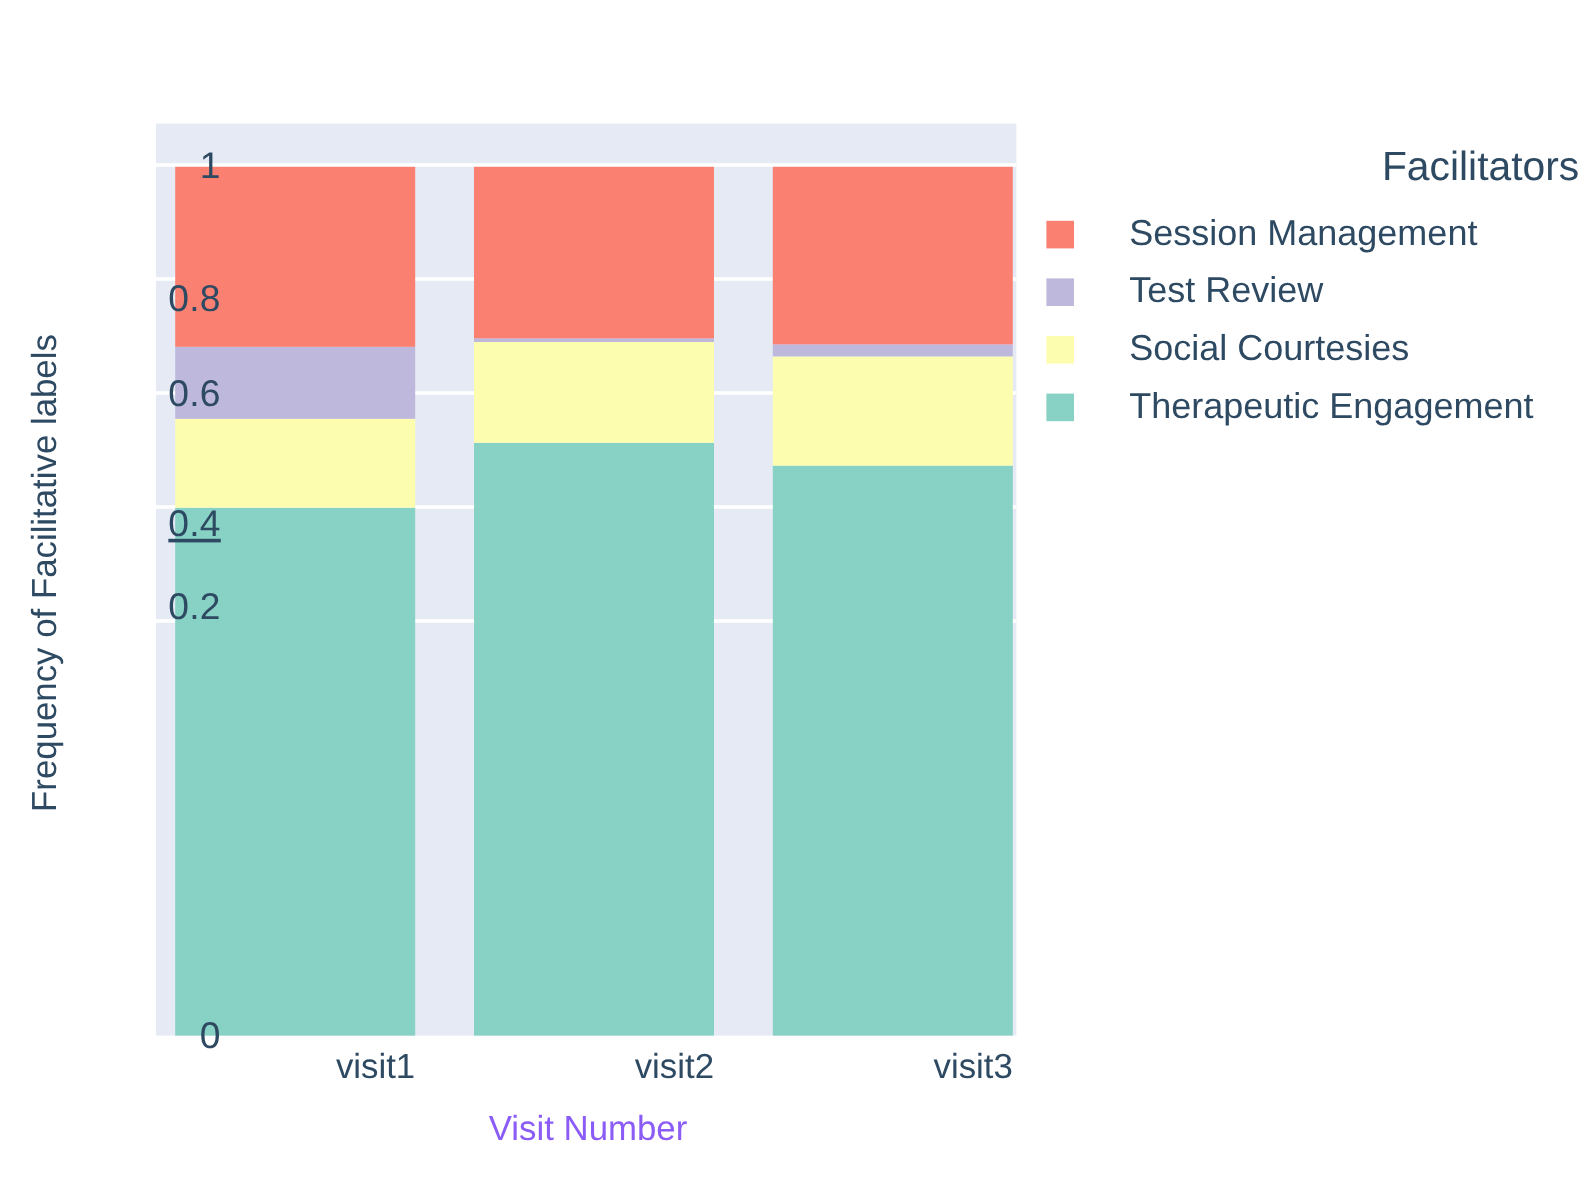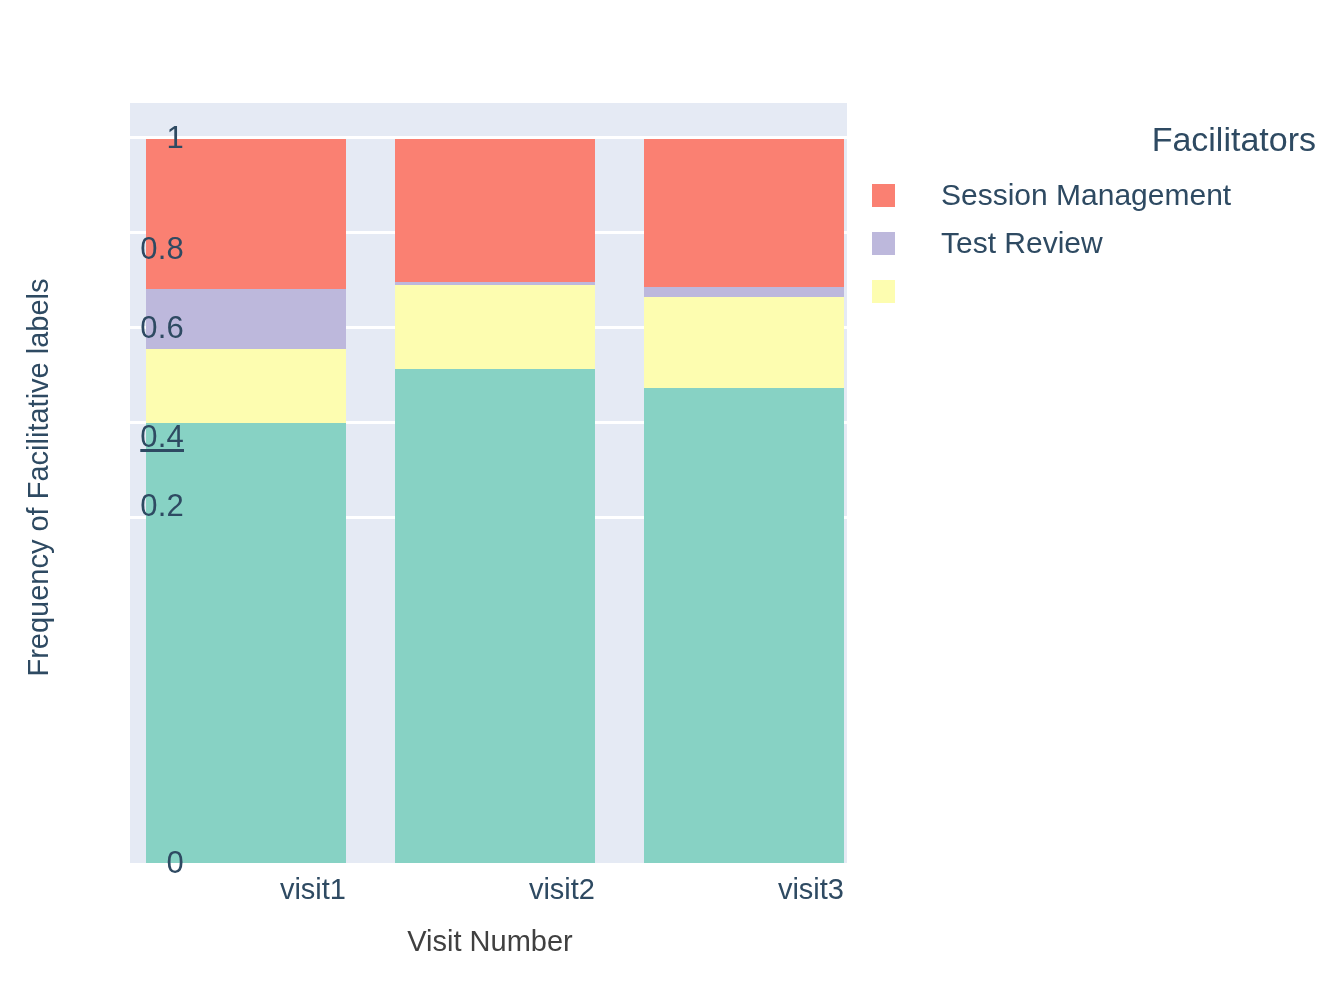--- a/index.html
+++ b/index.html
@@ -85,21 +85,21 @@
     text-align: right;
     white-space: nowrap;
   }
   #xlabel {
     position: absolute;
     left: 0;
     top: 925px;
     width: 980px;
     text-align: center;
     font-size: 29px;
-    color: #404040;
+    color: #8b5cf6;
   }
 
   
   #legend {
     position: absolute;
     left: 866px;
     top: 117px;
     width: 450px;
   }
   #legend-title {
@@ -192,17 +192,22 @@
       <div class="legend-label">Session Management</div>
     </div>
 
     <div class="legend-item">
       <div class="legend-swatch" style="background:#bdb8dc;"></div>
       <div class="legend-label">Test Review</div>
     </div>
 
     <div class="legend-item">
       <div class="legend-swatch" style="background:#fdfdb0;"></div>
-    </div>
-
+      <div class="legend-label">Social Courtesies</div>
+    </div>
+
+    <div class="legend-item">
+      <div class="legend-swatch" style="background:#87d2c4;"></div>
+      <div class="legend-label">Therapeutic Engagement</div>
+    </div>
   </div>
 
 </div>
 
 </body></html>

